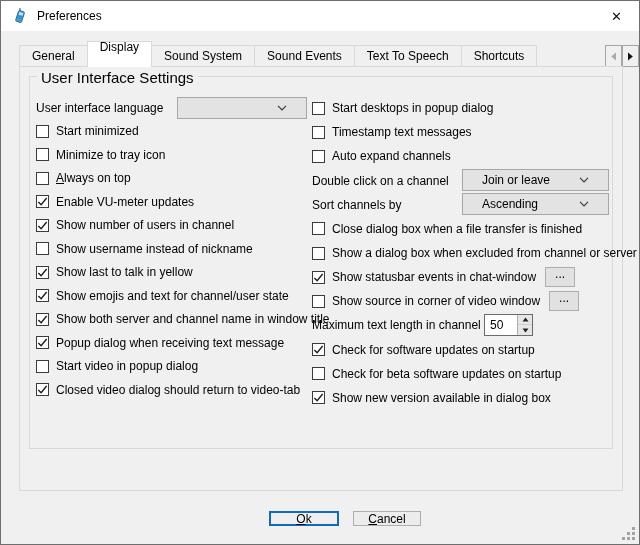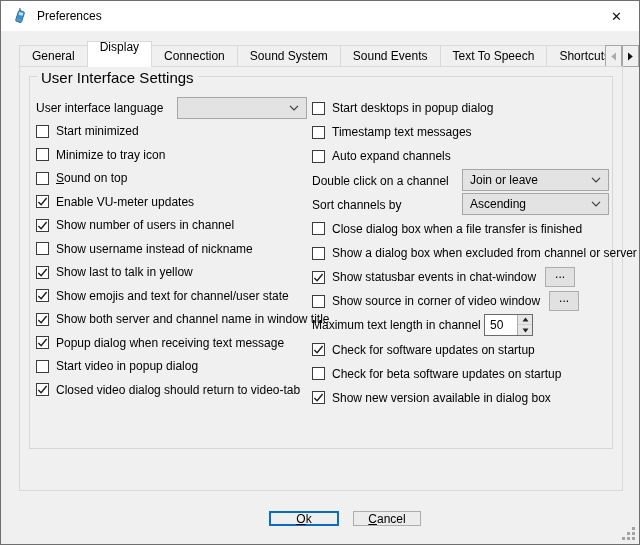--- a/index.html
+++ b/index.html
@@ -72,21 +72,21 @@
   .cb {
     width: 13px; height: 13px; background: #fff; border: 1px solid #3b3b3b;
     margin-right: 7px; flex: 0 0 13px; display: flex; align-items: center; justify-content: center;
   }
   .cb svg { display: block; }
   .cb-label, .form-label { font-size: 12px; white-space: nowrap; }
 
   .combo {
     position: absolute; top: 0.5px; height: 22px;
     background: #e3e3e3; border: 1px solid #a6a6a6;
-    display: flex; align-items: center; padding: 0 7px;
+    display: flex; align-items: center; padding: 0 19px;
   }
   .col-left  .combo { left: 141px; width: 130px; }
   .col-right .combo { left: 150px; width: 147px; }
   .combo .combo-value { flex: 1; font-size: 12px; white-space: nowrap; overflow: hidden; }
   .combo .chev { flex: 0 0 10px; }
 
   .mini-btn {
     margin-left: 9px; width: 30px; height: 20px;
     background: #e1e1e1; border: 1px solid #adadad;
     display: inline-flex; align-items: center; justify-content: center;
@@ -136,21 +136,20 @@
         <rect x="6.2" y="9.8" width="4" height="0.9" fill="#2f7fb5"></rect>
       </g>
     </svg>
     <span class="title">Preferences</span>
     <div class="close-btn">✕</div>
   </div>
 
   <div class="tabs-strip" id="tabs-strip">
       <div class="tab">General</div>
       <div class="tab active">Display</div>
-      <div class="tab">Connection</div>
       <div class="tab">Sound System</div>
       <div class="tab">Sound Events</div>
       <div class="tab">Text To Speech</div>
       <div class="tab">Shortcuts</div>
     </div>
 
   <div class="tab-scroll left">
     <svg width="7" height="9" viewBox="0 0 7 9">
       <polygon points="6,0.5 1.2,4.5 6,8.5" fill="#ababab"></polygon>
     </svg>
@@ -177,21 +176,21 @@
           <div class="row">
             <span class="cb"></span>
             <span class="cb-label">Start minimized</span>
           </div>
           <div class="row">
             <span class="cb"></span>
             <span class="cb-label">Minimize to tray icon</span>
           </div>
           <div class="row">
             <span class="cb"></span>
-            <span class="cb-label mn">Sound on top</span>
+            <span class="cb-label mn">Always on top</span>
           </div>
           <div class="row">
             <span class="cb">
               <svg width="11" height="11" viewBox="0 0 12 12">
                 <polyline points="1.5,6.5 4.5,9.5 10.5,2.2" fill="none" stroke="#1a1a1a" stroke-width="1.5"></polyline>
               </svg>
             </span>
             <span class="cb-label">Enable VU-meter updates</span>
           </div>
           <div class="row">

